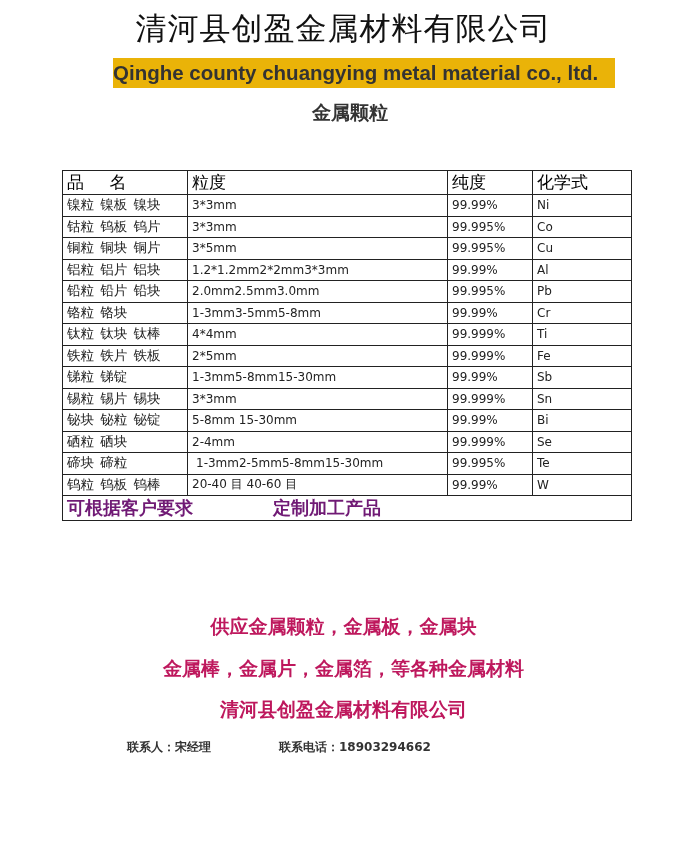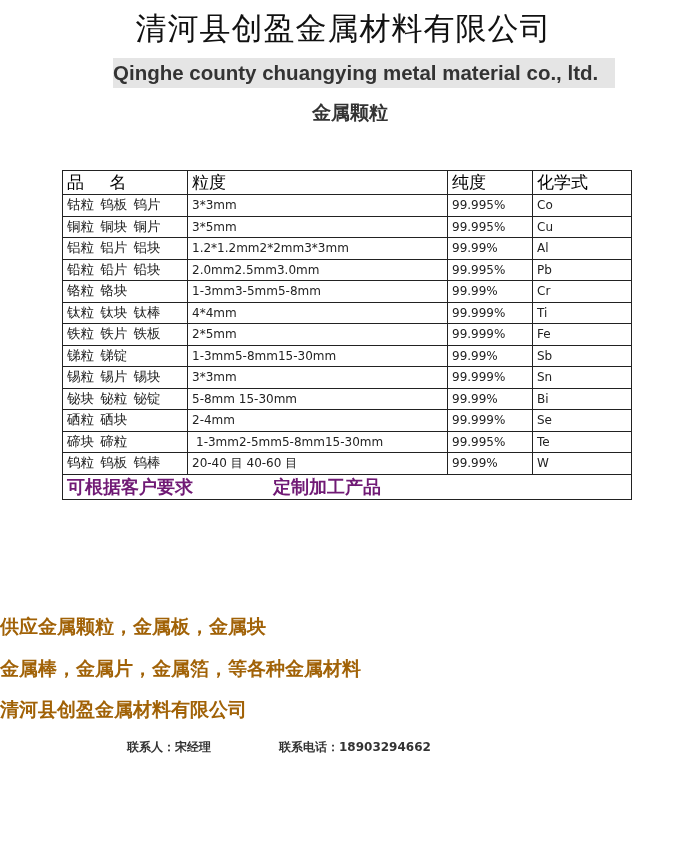--- a/index.html
+++ b/index.html
@@ -1,53 +1,59 @@
 <!DOCTYPE html>
 <html><head>
 <meta charset="utf-8">
 <style>
   html, body { margin:0; padding:0; background:#ffffff; }
   body { width:687px; height:847px; position:relative; overflow:hidden; font-family:"DejaVu Sans", sans-serif; }
   .title-cn { position:absolute; top:8px; left:0; width:687px; text-align:center; font-family:"DejaVu Serif", serif; font-size:31px; color:#111; letter-spacing:1px; }
-  .title-en { position:absolute; top:58px; left:113px; width:502px; height:30px; background:#e5e5e5; font-family:"Liberation Sans", sans-serif; font-weight:bold; font-size:20.5px; color:#333; line-height:30px; white-space:nowrap; }
+  .title-en { position:absolute; top:58px; left:113px; width:502px; height:30px; background:#eab308; font-family:"Liberation Sans", sans-serif; font-weight:bold; font-size:20.5px; color:#333; line-height:30px; white-space:nowrap; }
   .subtitle { position:absolute; top:100px; left:0; width:700px; text-align:center; font-weight:bold; font-size:19px; color:#333; }
   table.spec { position:absolute; top:170px; left:62px; width:570px; border-collapse:collapse; font-size:12px; }
   table.spec td, table.spec th { border:1px solid #222; padding:0 0 0 4px; height:20.5px; font-weight:normal; text-align:left; white-space:nowrap; color:#222; }
   table.spec th { color:#000000; font-size:17px; }
   th.c1 { width:120px; text-align:center; letter-spacing:10px; }
   th.c2, td.c2 { width:251px; }
   td.c2 { padding-left:90px; }
   td.c2.left { padding-left:8px; }
   th.c3 { width:80px; }
   td.c1 { font-size:13.5px; word-spacing:2px; }
   th.c2 { text-align:left; padding-left:110px; }
   td.footer-cell { height:47px; text-align:center; padding:0; }
   .note { color:#701a75; font-weight:bold; font-size:18px; display:inline-block; }
   .note + .note { margin-left:80px; }
-  .line { position:absolute; left:0; width:687px; font-weight:bold; font-size:19px; color:#a16207; }
+  .line { position:absolute; left:0; width:687px; text-align:center; font-weight:bold; font-size:19px; color:#be185d; }
   .contact { position:absolute; top:739px; left:127px; font-weight:bold; font-size:12px; color:#333; white-space:nowrap; }
   .contact span + span { margin-left:68px; }
 </style>
 </head>
 <body>
 
 <div class="title-cn">清河县创盈金属材料有限公司</div>
 <div class="title-en">Qinghe county chuangying metal material co., ltd.</div>
 <div class="subtitle">金属颗粒</div>
 
 <table class="spec">
   <thead>
     <tr>
       <th class="c1">品 名</th>
       <th class="c2">粒度</th>
       <th class="c3">纯度</th>
       <th class="c4">化学式</th>
     </tr>
   </thead>
   <tbody id="rows">
+      <tr>
+        <td class="c1">镍粒 镍板 镍块</td>
+        <td class="c2">3*3mm</td>
+        <td class="c3">99.99%</td>
+        <td class="c4">Ni</td>
+      </tr>
       <tr>
         <td class="c1">钴粒 钨板 钨片</td>
         <td class="c2">3*3mm</td>
         <td class="c3">99.995%</td>
         <td class="c4">Co</td>
       </tr>
       <tr>
         <td class="c1">铜粒 铜块 铜片</td>
         <td class="c2">3*5mm</td>
         <td class="c3">99.995%</td>

